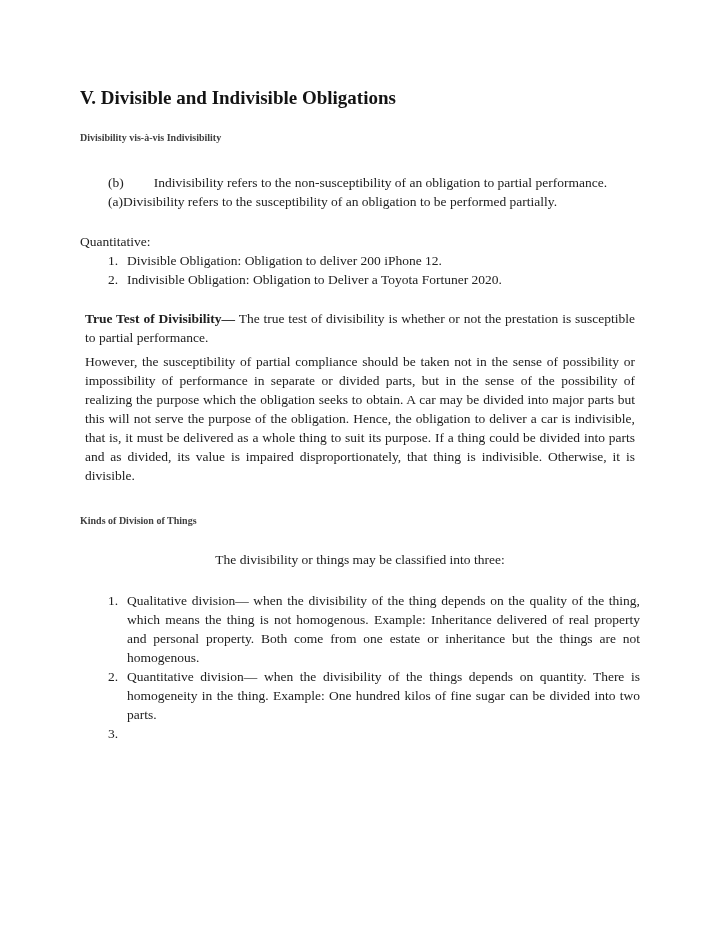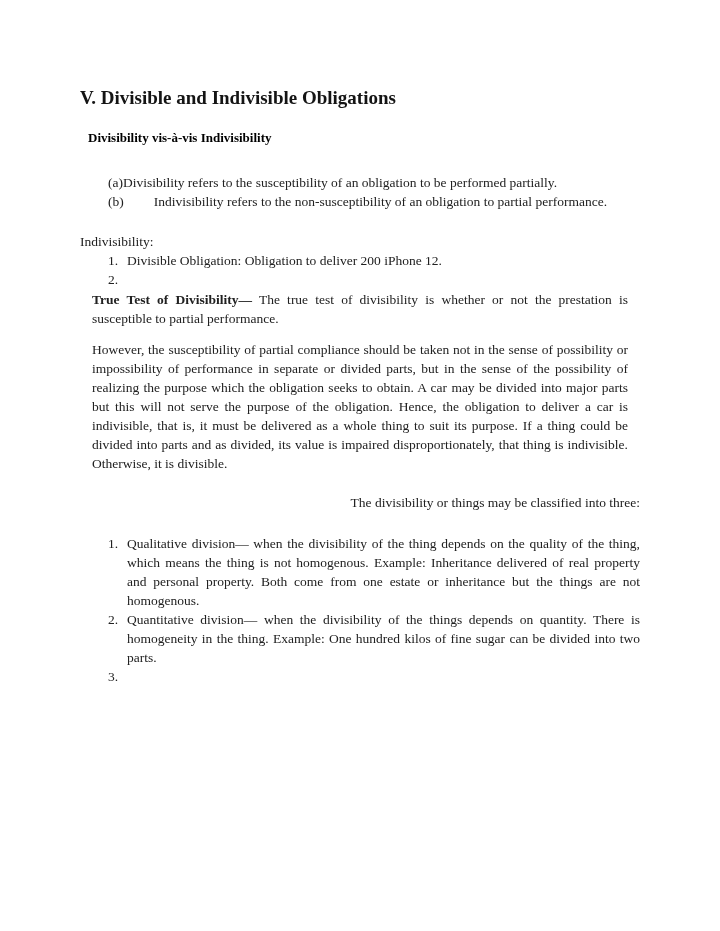--- a/index.html
+++ b/index.html
@@ -23,25 +23,25 @@
     background: #ffffff;
   }
   .doc-title {
     font-size: 19px;
     line-height: 23px;
     font-weight: bold;
     color: #141414;
     margin: 0;
   }
   .section-heading {
-    font-size: 13px;
+    font-size: 10px;
     line-height: 18px;
     font-weight: bold;
-    color: #000000;
-    margin: 8px;
+    color: #404040;
+    margin: 0;
   }
   .heading-1 { margin-top: 20px; }
   .heading-2 { margin-top: 27px; }
   .body-text {
     font-size: 13.5px;
     line-height: 19px;
     text-align: justify;
   }
   .def-list { margin-top: 26px; }
   .ab-item {
@@ -60,55 +60,57 @@
   .num-item {
     position: relative;
     padding-left: 47px;
   }
   .num-marker {
     position: absolute;
     left: 28px;
     top: 0;
   }
   .true-test { margin-top: 20px; }
-  .para { margin: 12px; }
+  .para { margin: 5px; }
   .lead-bold { font-weight: bold; }
-  .intro-line { margin-top: 20px; text-align: right; }
+  .intro-line { margin-top: 20px; text-align: center; }
   .kinds-list { margin-top: 22px; }
 </style>
 </head>
 <body>
 
 <div class="page">
 
   <h1 class="doc-title">V. Divisible and Indivisible Obligations</h1>
 
   <h2 class="section-heading heading-1">Divisibility vis-à-vis Indivisibility</h2>
 
   <div class="def-list body-text">
+    <div class="ab-item"><span>(b)</span><span class="tab-spacer"></span><span>Indivisibility refers to the non-susceptibility of an obligation to partial performance.</span></div>
     <div class="ab-item"><span>(a)</span><span>Divisibility refers to the susceptibility of an obligation to be performed partially.</span></div>
-    <div class="ab-item"><span>(b)</span><span class="tab-spacer"></span><span>Indivisibility refers to the non-susceptibility of an obligation to partial performance.</span></div>
   </div>
 
   <div class="illustrations body-text">
-    <p class="illus-label">Indivisibility:</p>
+    <p class="illus-label">Quantitative:</p>
     <div class="num-item">
       <span class="num-marker">1.</span>
       <span>Divisible Obligation: Obligation to deliver 200 iPhone 12.</span>
     </div>
     <div class="num-item">
       <span class="num-marker">2.</span>
+      <span>Indivisible Obligation: Obligation to Deliver a Toyota Fortuner 2020.</span>
     </div>
   </div>
 
   <div class="true-test body-text">
     <p class="para"><span class="lead-bold">True Test of Divisibility—</span> <span>The true test of divisibility is whether or not the prestation is susceptible to partial performance.</span></p>
     <p class="para">However, the susceptibility of partial compliance should be taken not in the sense of possibility or impossibility of performance in separate or divided parts, but in the sense of the possibility of realizing the purpose which the obligation seeks to obtain. A car may be divided into major parts but this will not serve the purpose of the obligation. Hence, the obligation to deliver a car is indivisible, that is, it must be delivered as a whole thing to suit its purpose. If a thing could be divided into parts and as divided, its value is impaired disproportionately, that thing is indivisible. Otherwise, it is divisible.</p>
   </div>
 
+  <h2 class="section-heading heading-2">Kinds of Division of Things</h2>
 
   <p class="body-text intro-line">The divisibility or things may be classified into three:</p>
 
   <div class="kinds-list body-text">
     <div class="num-item">
       <span class="num-marker">1.</span>
       <span>Qualitative division— when the divisibility of the thing depends on the quality of the thing, which means the thing is not homogenous. Example: Inheritance delivered of real property and personal property. Both come from one estate or inheritance but the things are not homogenous.</span>
     </div>
     <div class="num-item">
       <span class="num-marker">2.</span>

